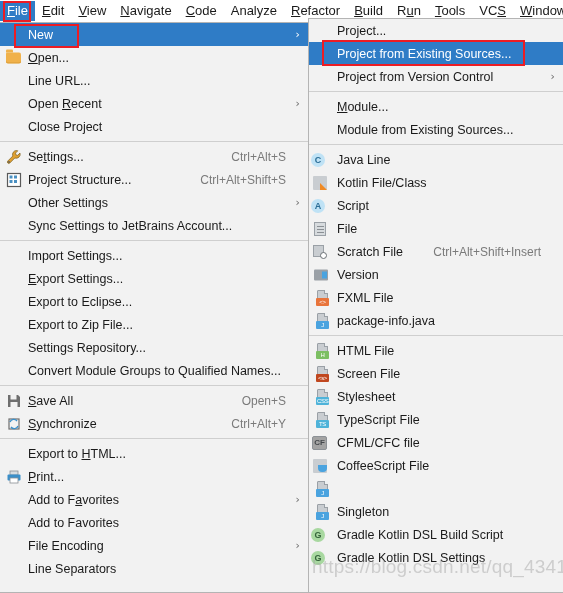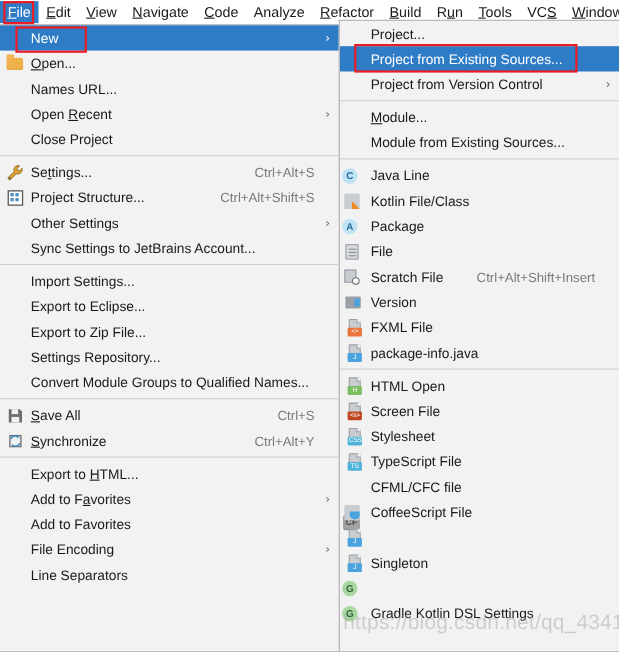--- a/index.html
+++ b/index.html
@@ -110,21 +110,21 @@
     width: 14px; height: 14px; background: #c9cdd1; border-radius: 1px;
   }
   .ico-coffee::after {
     content: ""; position: absolute; right: 0px; bottom: 1px;
     width: 9px; height: 7px; background: #4aa3df; border-radius: 0 0 4px 4px;
   }
   .ico-cf {
     position: absolute; left: 3px; top: 50%; transform: translateY(-50%);
     width: 15px; height: 14px; background: #a3a3a3; border: 1px solid #8c9196;
     border-radius: 2px; font-size: 8px; line-height: 12px; text-align: center;
-    color: #44484c; font-weight: bold; margin-top: 32px;
+    color: #44484c; font-weight: bold;
   }
   .ico-scratch {
     position: absolute; left: 4px; top: 50%; transform: translateY(-50%);
     width: 14px; height: 14px;
   }
   .ico-scratch .pg { position:absolute; left:0; top:0; width:11px; height:12px;
     background:#c9cdd1; border:1px solid #9aa0a6; }
   .ico-scratch .clk { position:absolute; right:0; bottom:0; width:7px; height:7px;
     border:1.3px solid #6b7075; border-radius:50%; background:#fff; }
   .ico-plainfile {
@@ -180,21 +180,21 @@
       <span class="label">New</span>
       <span class="arrow">›</span>
     </div>
 
     <div class="row">
       <span class="ico ico-folder"></span>
       <span class="label mn"><u>O</u><span>pen...</span></span>
     </div>
 
     <div class="row">
-      <span class="label">Names URL...</span>
+      <span class="label">Line URL...</span>
     </div>
 
     <div class="row">
       <span class="label mn">Open <u>R</u>ecent</span>
       <span class="arrow">›</span>
     </div>
 
     <div class="row">
       <span class="label">Close Project</span>
     </div>
@@ -234,20 +234,23 @@
     <div class="row">
       <span class="label">Sync Settings to JetBrains Account...</span>
     </div>
 
     <div class="sep"></div>
 
     <div class="row">
       <span class="label">Import Settings...</span>
     </div>
 
+    <div class="row">
+      <span class="label mn"><u>E</u>xport Settings...</span>
+    </div>
 
     <div class="row">
       <span class="label">Export to Eclipse...</span>
     </div>
 
     <div class="row">
       <span class="label">Export to Zip File...</span>
     </div>
 
     <div class="row">
@@ -262,21 +265,21 @@
 
     <div class="row">
       <span class="ico">
         <svg width="16" height="16" viewBox="0 0 16 16">
           <path d="M2 2h10l2 2v10H2z" fill="#6e6e6e"></path>
           <rect x="4.5" y="2" width="6" height="4.5" fill="#f2f2f2"></rect>
           <rect x="4.5" y="9" width="7" height="5" fill="#f2f2f2"></rect>
         </svg>
       </span>
       <span class="label mn"><u>S</u>ave All</span>
-      <span class="shortcut">Ctrl+S</span>
+      <span class="shortcut">Open+S</span>
     </div>
 
     <div class="row">
       <span class="ico">
         <svg width="16" height="16" viewBox="0 0 16 16">
           <rect x="3" y="3" width="10" height="10" fill="none" stroke="#6e6e6e" stroke-width="1.2"></rect>
           <path d="M4 6a4 4 0 0 1 7-1" fill="none" stroke="#3b8fc9" stroke-width="1.4"></path>
           <path d="M12 10a4 4 0 0 1-7 1" fill="none" stroke="#3b8fc9" stroke-width="1.4"></path>
         </svg>
       </span>
@@ -284,20 +287,30 @@
       <span class="shortcut">Ctrl+Alt+Y</span>
     </div>
 
 
     <div class="sep"></div>
 
     <div class="row">
       <span class="label mn">Export to <u>H</u>TML...</span>
     </div>
 
+    <div class="row">
+      <span class="ico">
+        <svg width="16" height="16" viewBox="0 0 16 16">
+          <rect x="4" y="2" width="8" height="4" fill="#d8dde1" stroke="#8a8f94" stroke-width="0.8"></rect>
+          <rect x="1.5" y="5.5" width="13" height="6" fill="#3b8fc9" rx="1"></rect>
+          <rect x="4" y="9" width="8" height="5" fill="#ffffff" stroke="#8a8f94" stroke-width="0.8"></rect>
+        </svg>
+      </span>
+      <span class="label mn"><u>P</u>rint...</span>
+    </div>
 
     <div class="row">
       <span class="label mn">Add to F<u>a</u>vorites</span>
       <span class="arrow">›</span>
     </div>
 
     <div class="row">
       <span class="label">Add to Favorites</span>
     </div>
 
@@ -345,21 +358,21 @@
         <span class="label">Java Line</span>
       </div>
 
       <div class="row">
         <span class="ico-kotlin"></span>
         <span class="label">Kotlin File/Class</span>
       </div>
 
       <div class="row">
         <span class="circ" style="background:#bfe2f5;color:#2a6d96;">A</span>
-        <span class="label">Package</span>
+        <span class="label">Script</span>
       </div>
 
       <div class="row">
         <span class="ico-plainfile"></span>
         <span class="label">File</span>
       </div>
 
       <div class="row">
         <span class="ico-scratch">
             <span class="pg"></span>
@@ -393,21 +406,21 @@
       </div>
 
       <div class="sep"></div>
 
       <div class="row">
         <span class="ft">
           <span class="page"></span>
             <span class="fold"></span>
           <span class="badge" style="background:#7cbf62;">H</span>
         </span>
-        <span class="label">HTML Open</span>
+        <span class="label">HTML File</span>
       </div>
 
       <div class="row">
         <span class="ft">
           <span class="page"></span>
             <span class="fold"></span>
           <span class="badge" style="background:#c0471f;">&lt;s&gt;</span>
         </span>
         <span class="label">Screen File</span>
       </div>
@@ -453,20 +466,21 @@
         <span class="ft">
           <span class="page"></span>
             <span class="fold"></span>
           <span class="badge" style="background:#4aa3df;">J</span>
         </span>
         <span class="label">Singleton</span>
       </div>
 
       <div class="row">
         <span class="circ" style="background:#a8d8a0;color:#35633a;">G</span>
+        <span class="label">Gradle Kotlin DSL Build Script</span>
       </div>
 
       <div class="row">
         <span class="circ" style="background:#a8d8a0;color:#35633a;">G</span>
         <span class="label">Gradle Kotlin DSL Settings</span>
       </div>
 
     </div>
   </div>
 

